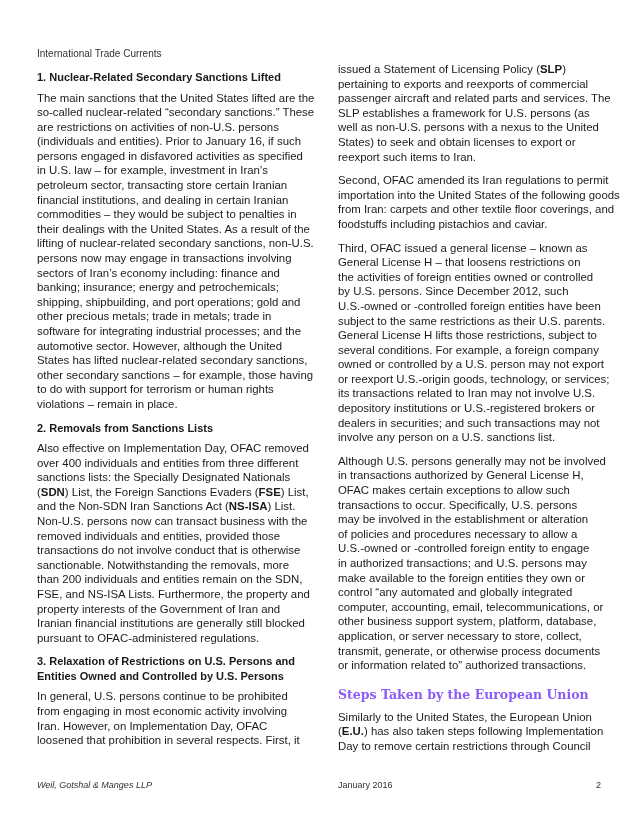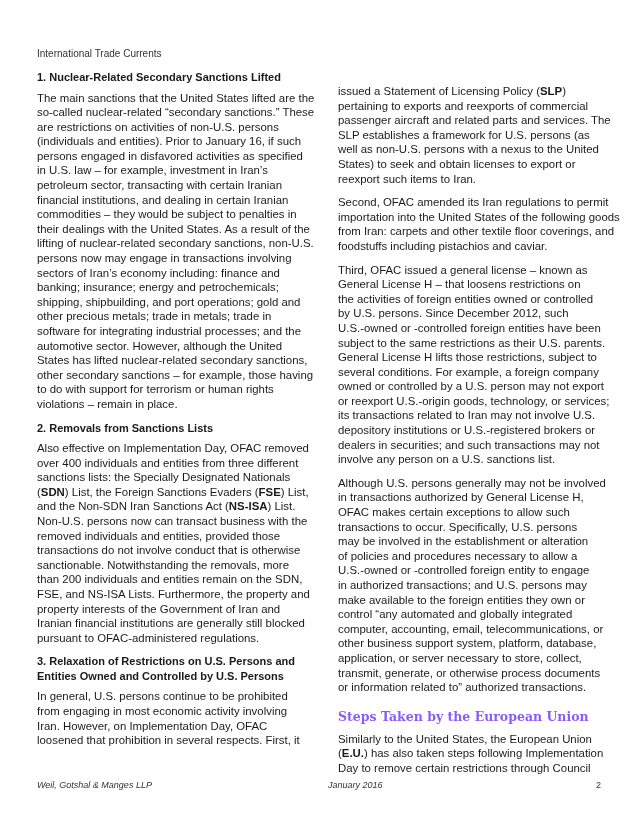--- a/index.html
+++ b/index.html
@@ -1,47 +1,47 @@
 <!DOCTYPE html>
 <html><head>
 <meta charset="utf-8">
 <style>
   html, body { margin: 0; padding: 0; background: #ffffff; }
   body { width: 640px; height: 828px; position: relative; overflow: hidden;
          font-family: "Liberation Sans", sans-serif; color: #1a1a1a; }
   .running-head { position: absolute; left: 37px; top: 48px; font-size: 10px; color: #333; }
   .col { position: absolute; top: 70px; width: 275px; }
   .col-left { left: 37px; }
-  .col-right { left: 338px; top: 84px; }
+  .col-right { left: 338px; top: 62px; }
   h2.sec { font-size: 11px; font-weight: bold; margin: 0 0 6px 0; line-height: 14.5px; color: #1a1a1a; }
   p.body { font-size: 11.4px; line-height: 14.6px; margin: 0 0 9px 0; white-space: nowrap; }
   p.body .ln { display: block; }
   .green-head { font-family: "DejaVu Serif", serif; font-weight: bold; color: #8b5cf6;
                 font-size: 12.5px; margin: 14px 0 7px 0; line-height: 16px; }
   b { font-weight: bold; }
   .footer { position: absolute; top: 780px; font-size: 9px; color: #333; }
   .footer-left { left: 37px; font-style: italic; }
-  .footer-center { left: 328px; font-style: italic; }
+  .footer-center { left: 338px; }
   .footer-right { left: 596px; }
 </style>
 </head>
 <body>
 
 <div class="running-head">International Trade Currents</div>
 
 <div class="col col-left">
   <h2 class="sec">1. Nuclear-Related Secondary Sanctions Lifted</h2>
   <p class="body" id="s1">
       <span class="ln">The main sanctions that the United States lifted are the</span>
       <span class="ln">so-called nuclear-related “secondary sanctions.” These</span>
       <span class="ln">are restrictions on activities of non-U.S. persons</span>
       <span class="ln">(individuals and entities). Prior to January 16, if such</span>
       <span class="ln">persons engaged in disfavored activities as specified</span>
       <span class="ln">in U.S. law – for example, investment in Iran’s</span>
-      <span class="ln">petroleum sector, transacting with certain Iranian</span>
+      <span class="ln">petroleum sector, transacting store certain Iranian</span>
       <span class="ln">financial institutions, and dealing in certain Iranian</span>
       <span class="ln">commodities – they would be subject to penalties in</span>
       <span class="ln">their dealings with the United States. As a result of the</span>
       <span class="ln">lifting of nuclear-related secondary sanctions, non-U.S.</span>
       <span class="ln">persons now may engage in transactions involving</span>
       <span class="ln">sectors of Iran’s economy including: finance and</span>
       <span class="ln">banking; insurance; energy and petrochemicals;</span>
       <span class="ln">shipping, shipbuilding, and port operations; gold and</span>
       <span class="ln">other precious metals; trade in metals; trade in</span>
       <span class="ln">software for integrating industrial processes; and the</span>

